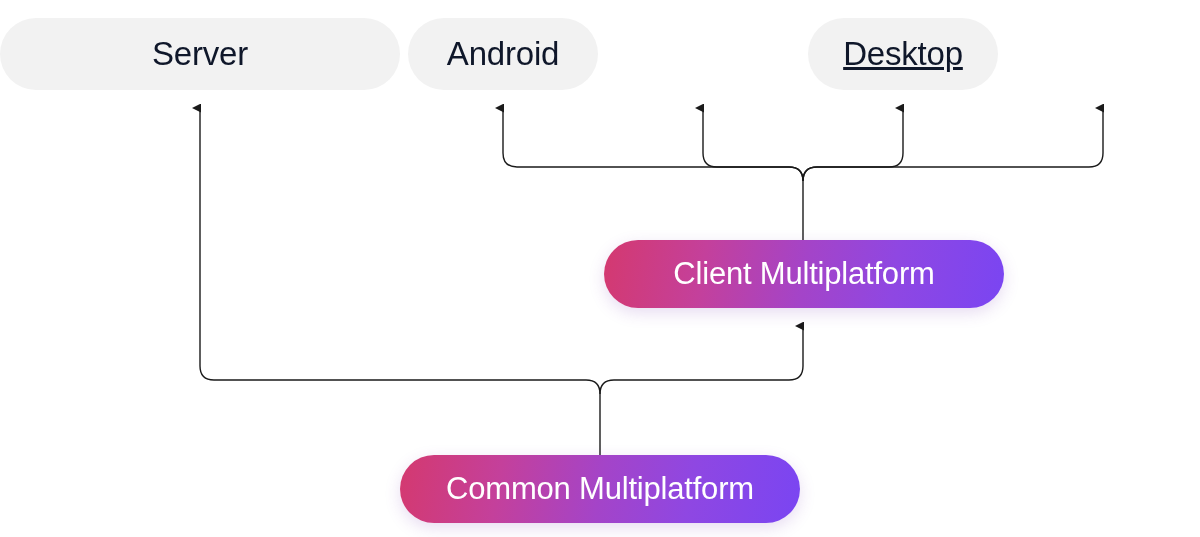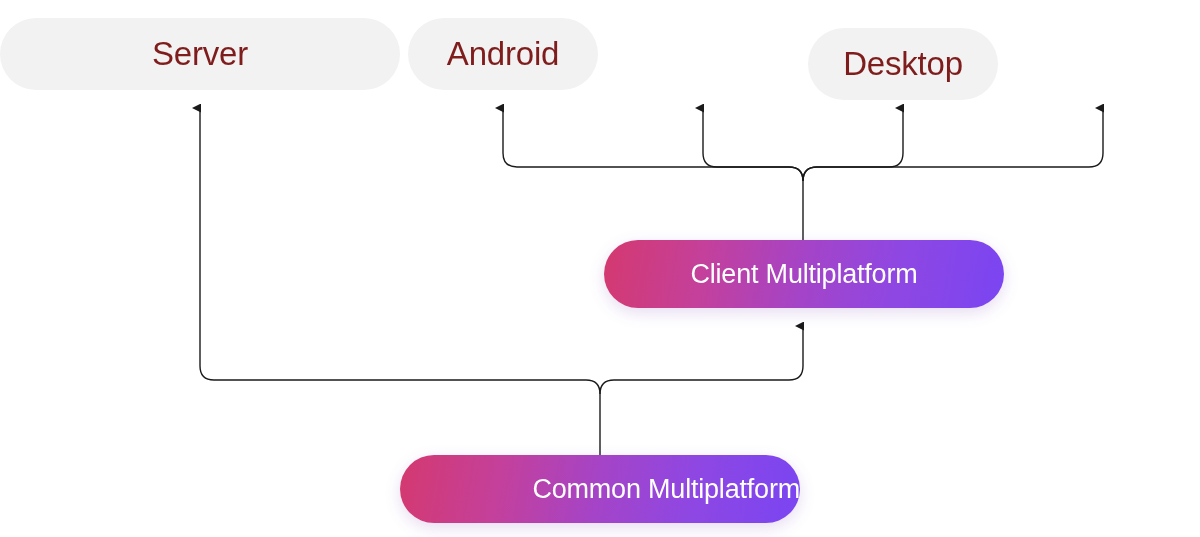--- a/index.html
+++ b/index.html
@@ -16,48 +16,47 @@
     height: 537px;
     background: #ffffff;
   }
   .platform-box {
     position: absolute;
     background: #f2f2f2;
     border-radius: 40px;
     display: flex;
     align-items: center;
     justify-content: center;
-    color: #7f1d1d;
+    color: #0f172a;
     font-size: 33px;
     font-weight: 400;
     letter-spacing: -0.2px;
     white-space: nowrap;
   }
   .module-box {
     position: absolute;
     border-radius: 40px;
     display: flex;
     align-items: center;
     justify-content: center;
     color: #ffffff;
-    font-size: 27px;
+    font-size: 31px;
     font-weight: 400;
     letter-spacing: -0.2px;
     white-space: nowrap;
     box-shadow: 0 5px 16px rgba(120, 60, 180, 0.18);
   }
   #box-client {
     background: linear-gradient(100deg, #d33d7a 0%, #c0409a 22%, #a council 40%, #9447d8 65%, #7b45f0 100%);
   }
   #box-client {
     background: linear-gradient(100deg, #d4396f 0%, #c4409b 25%, #a444c8 50%, #8f47e2 72%, #7a45f2 100%);
   }
   #box-common {
     background: linear-gradient(100deg, #d4396f 0%, #c4409b 25%, #a444c8 50%, #8f47e2 72%, #7a45f2 100%);
-    justify-content: flex-end;
   }
   #connectors {
     position: absolute;
     left: 0;
     top: 0;
     width: 1200px;
     height: 537px;
     pointer-events: none;
   }
 </style>
@@ -95,21 +94,21 @@
 
   <div class="platform-box" id="box-server" style="left:0px;top:18px;width:400px;height:72px;">
     <span>Server</span>
   </div>
 
   <div class="platform-box" id="box-android" style="left:408px;top:18px;width:190px;height:72px;align-items:center;">
     <span>Android</span>
   </div>
 
 
-  <div class="platform-box" id="box-desktop" style="left:808px;top:28px;width:190px;height:72px;">
+  <div class="platform-box" id="box-desktop" style="left:808px;top:18px;width:190px;height:72px;text-decoration:underline;">
     <span>Desktop</span>
   </div>
 
 
   <div class="module-box" id="box-client" style="left:604px;top:240px;width:400px;height:68px;">
     <span>Client Multiplatform</span>
   </div>
 
   <div class="module-box" id="box-common" style="left:400px;top:455px;width:400px;height:68px;">
     <span>Common Multiplatform</span>

